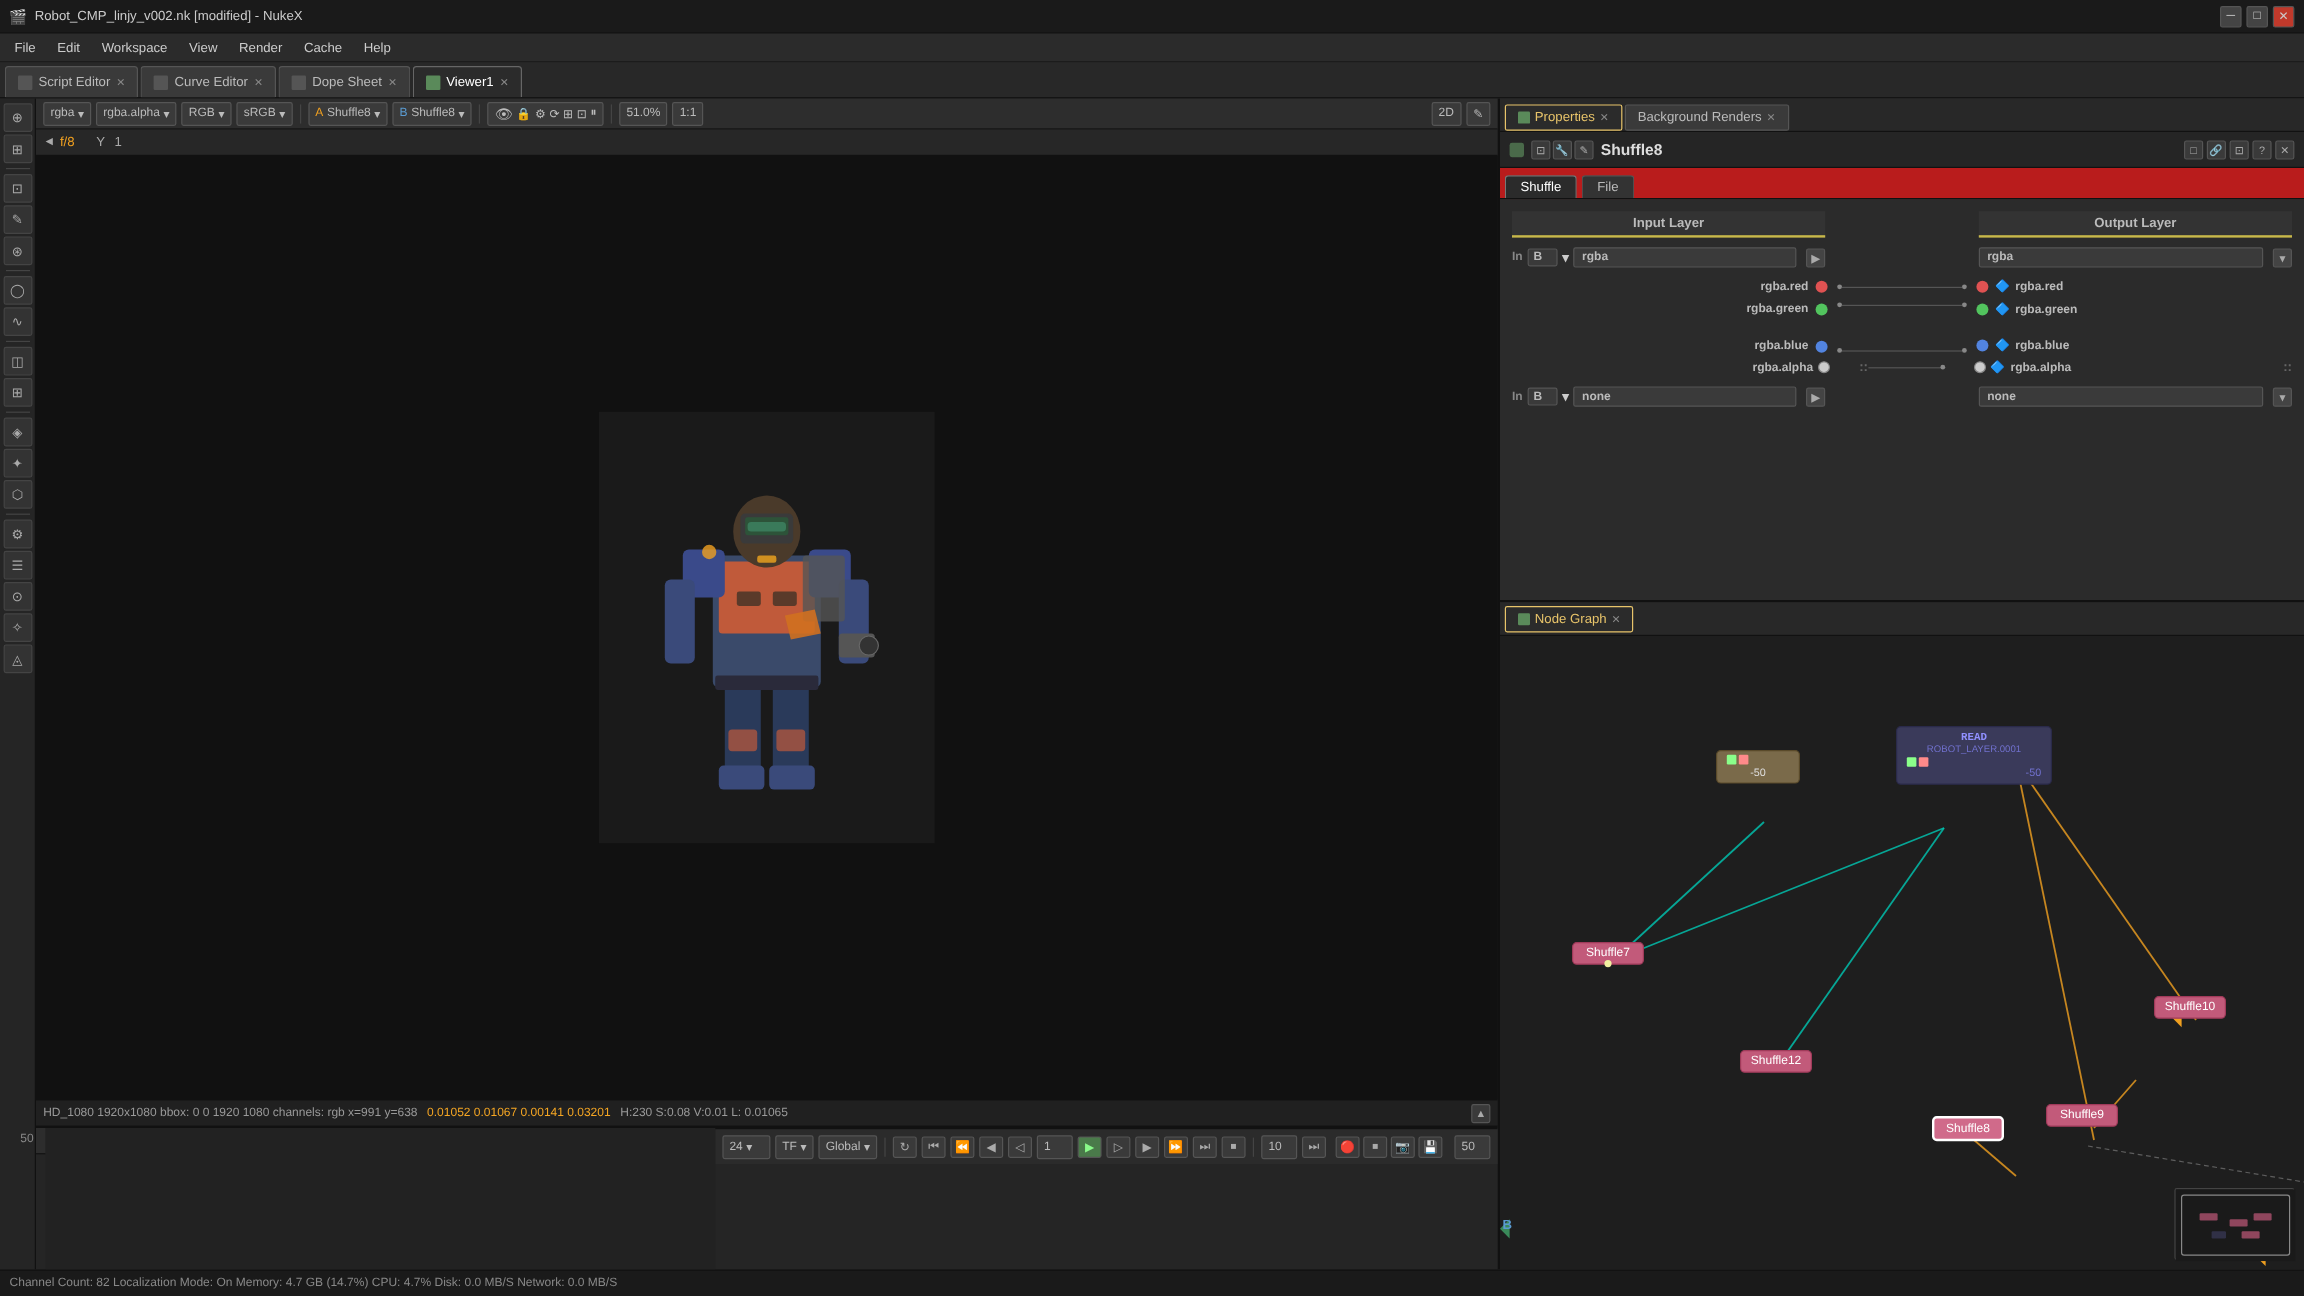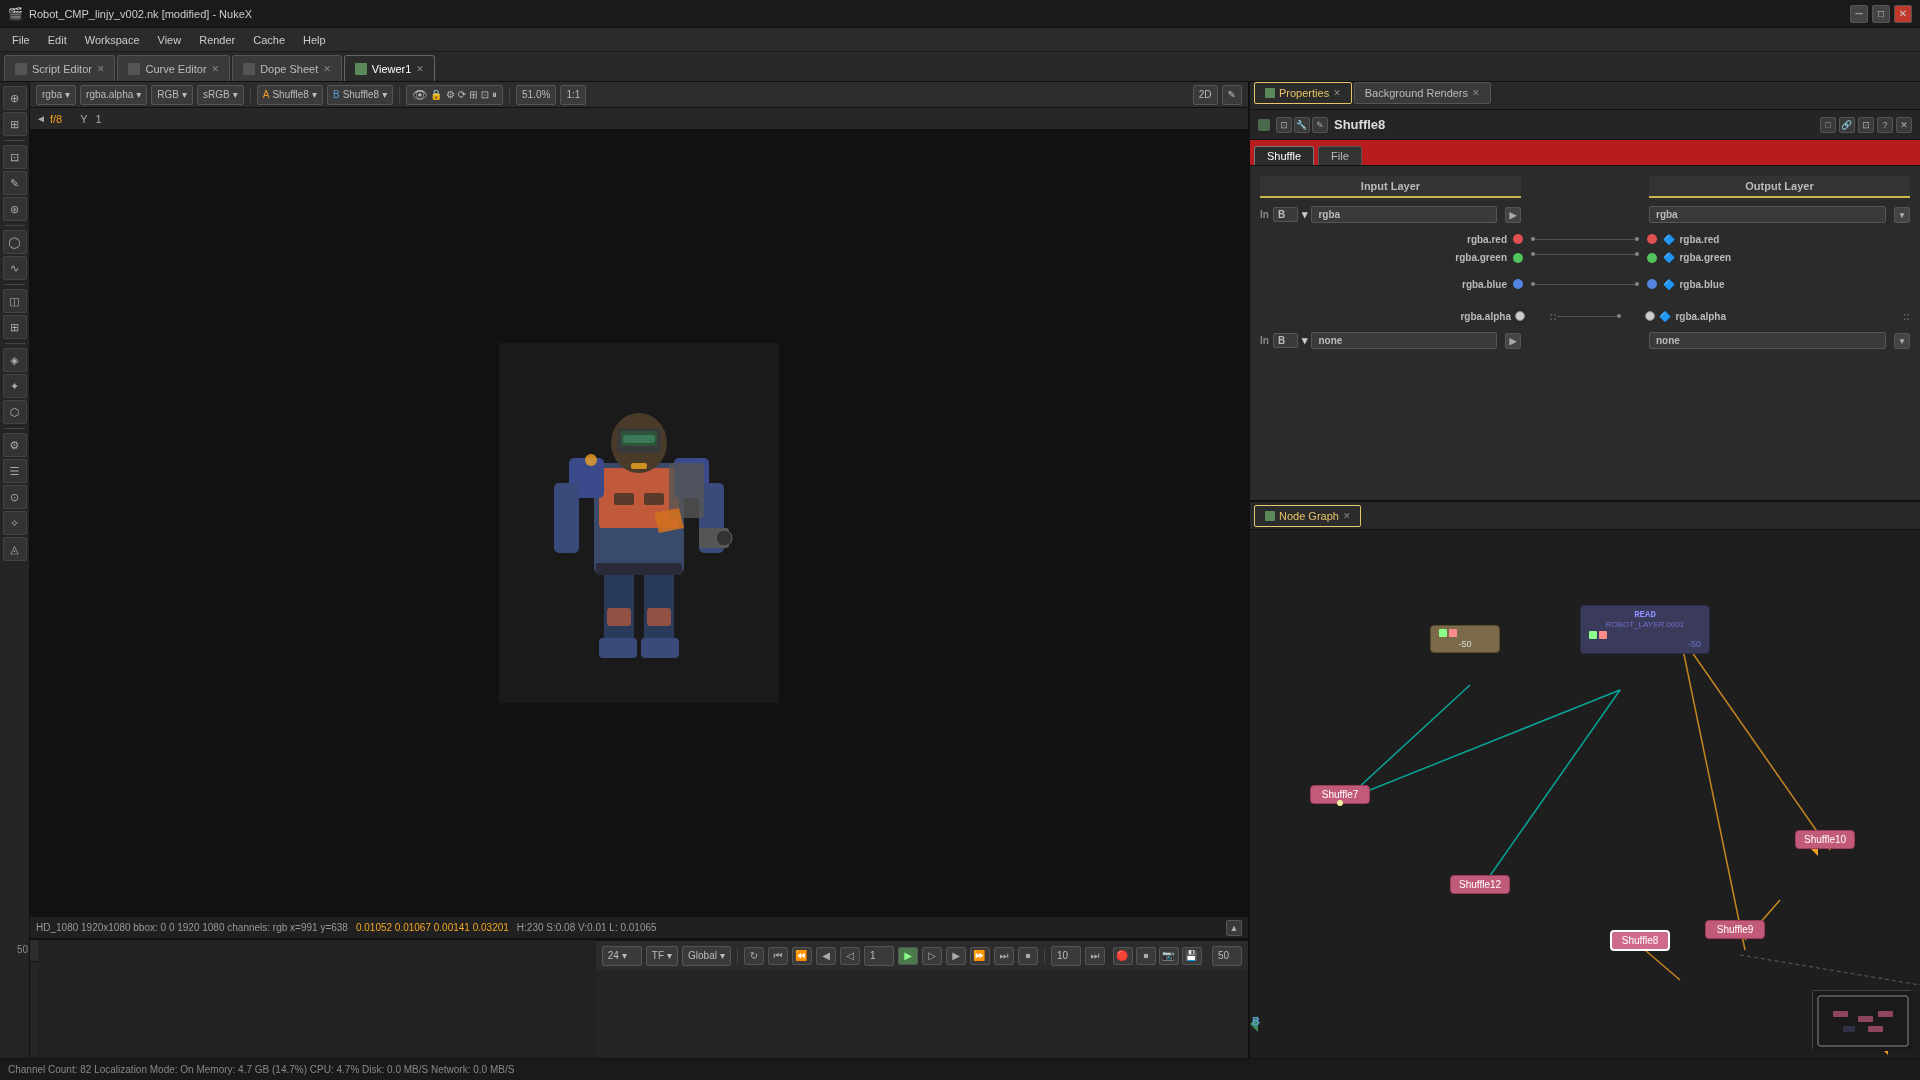--- a/index.html
+++ b/index.html
@@ -235,21 +235,21 @@
     #properties-panel {
       height: 420px;
       border-bottom: 2px solid #111;
       display: flex;
       flex-direction: column;
     }
     #properties-tab-bar {
       height: 28px;
       background: #282828;
       display: flex;
-      align-items: flex-start;
+      align-items: flex-end;
       padding: 0 4px;
       gap: 2px;
       border-bottom: 1px solid #111;
     }
     .prop-tab {
       height: 22px;
       padding: 0 10px;
       background: #3a3a3a;
       border: 1px solid #555;
       border-radius: 2px;
@@ -833,21 +833,21 @@
             <div style="width:100px;height:1px;background:#555;"></div>
             <div style="width:4px;height:4px;background:#888;border-radius:50%;"></div>
           </div>
           <div style="flex:1;display:flex;align-items:center;gap:4px;">
             <div class="channel-dot dot-green"></div>
             <span style="font-size:10px;">🔷</span>
             <span style="font-size:10px;color:#bbb;">rgba.green</span>
           </div>
         </div>
 
-        <div style="display:flex;align-items:center;height:20px;margin-bottom:12px;">
+        <div style="display:flex;align-items:flex-end;height:20px;margin-bottom:2px;">
           <div style="flex:1;display:flex;align-items:center;justify-content:flex-end;gap:4px;">
             <span style="font-size:10px;color:#bbb;">rgba.blue</span>
             <div class="channel-dot dot-blue"></div>
           </div>
           <div style="width:120px;display:flex;align-items:center;justify-content:center;">
             <div style="width:4px;height:4px;background:#888;border-radius:50%;"></div>
             <div style="width:100px;height:1px;background:#555;"></div>
             <div style="width:4px;height:4px;background:#888;border-radius:50%;"></div>
           </div>
           <div style="flex:1;display:flex;align-items:center;gap:4px;">

